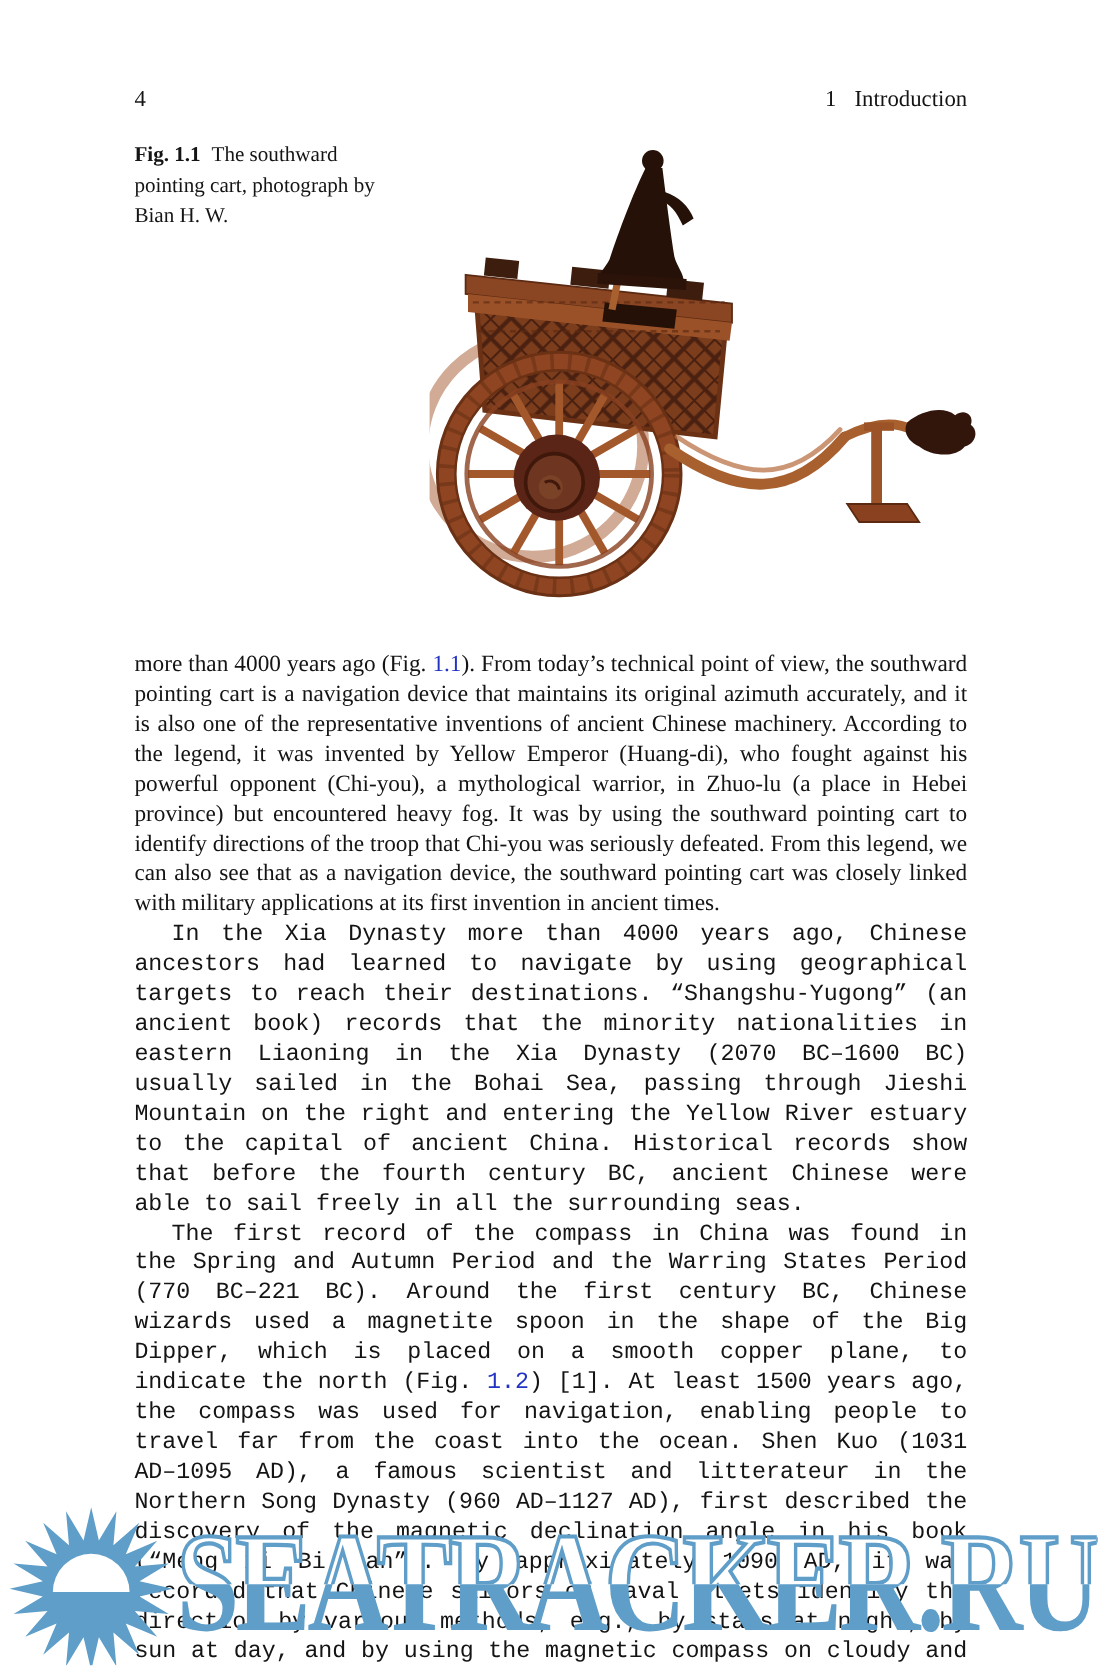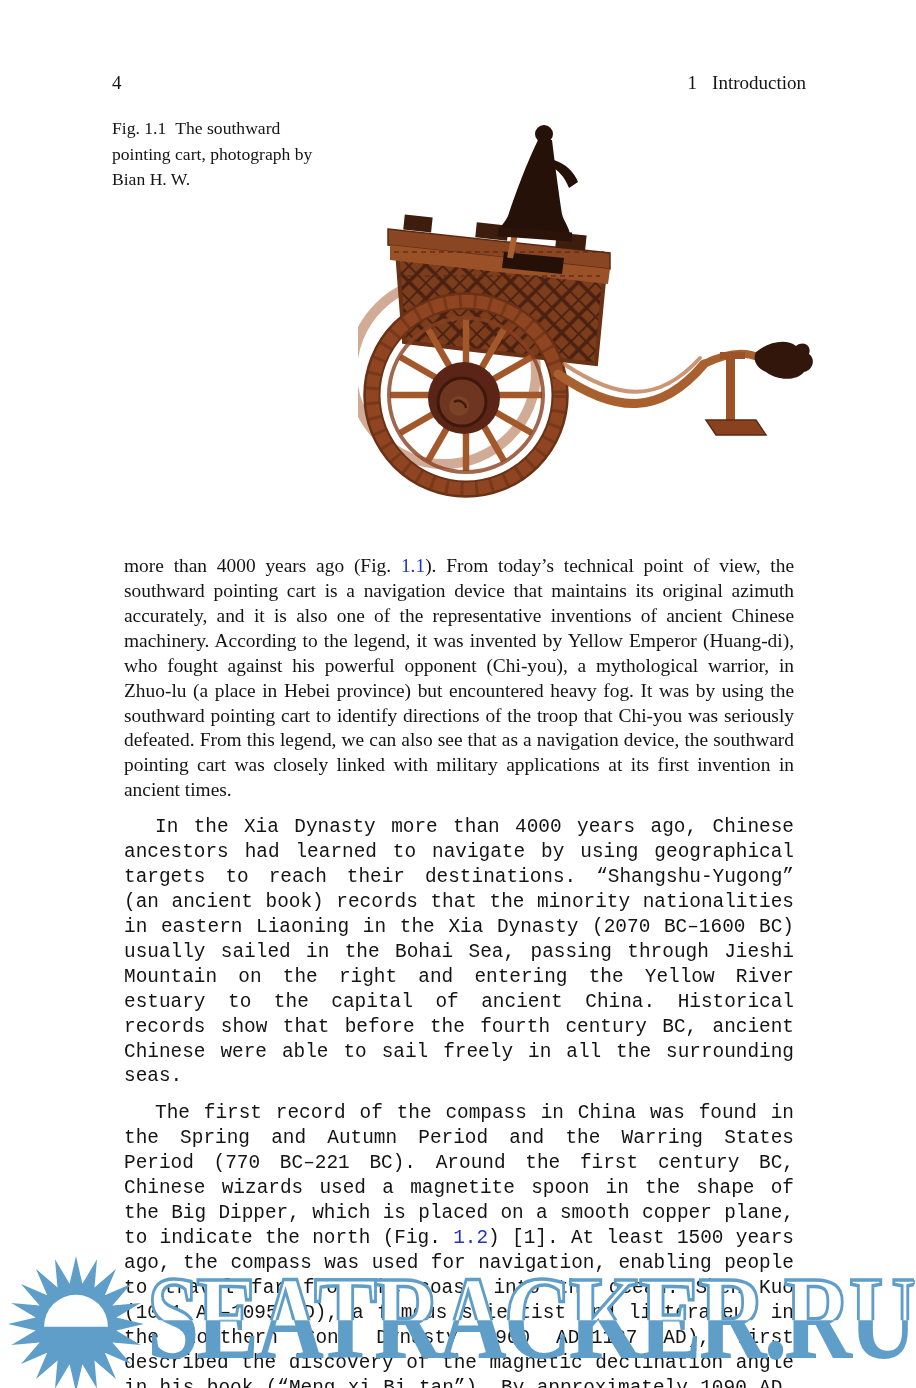--- a/index.html
+++ b/index.html
@@ -13,29 +13,29 @@
     position:absolute; left:112px; top:72px; width:694px;
     display:flex; justify-content:space-between;
     font-size:19px; line-height:22px;
   }
   .chapter-head { display:flex; gap:15px; }
   
   .figure-caption {
     position:absolute; left:112px; top:116px; width:220px;
     font-size:17.6px; line-height:25.6px;
   }
-  .fig-label { font-weight:normal; margin-right:9px; }
+  .fig-label { font-weight:bold; margin-right:9px; }
   
   .cart-svg { position:absolute; left:358px; top:112px; width:457px; height:417px; }
   
   .bodytext {
     position:absolute; left:112px; top:542px; width:694px;
     font-size:19.4px; line-height:24.92px; text-align:justify;
   }
-  .bodytext p { margin:12px; }
+  .bodytext p { margin:0; }
   .bodytext p.ind { text-indent:31px;font-family:Liberation Mono, monospace; }
   .figlink { color:#2233c4; text-decoration:none; cursor:pointer; }
   
   .sun-svg { position:absolute; left:8px; top:1256px; width:136px; height:136px; }
   .wm-wrap {
     position:absolute; left:147px; top:1254px; width:960px; height:132px;
     transform:scaleX(0.8); transform-origin:left top; white-space:nowrap;
   }
   .wm-layer {
     position:absolute; left:0; top:0; display:inline-block;

